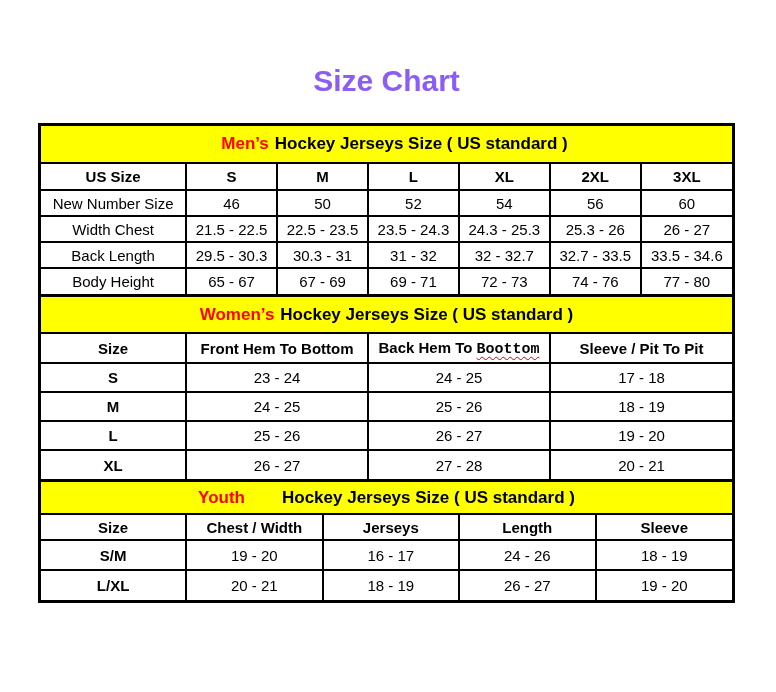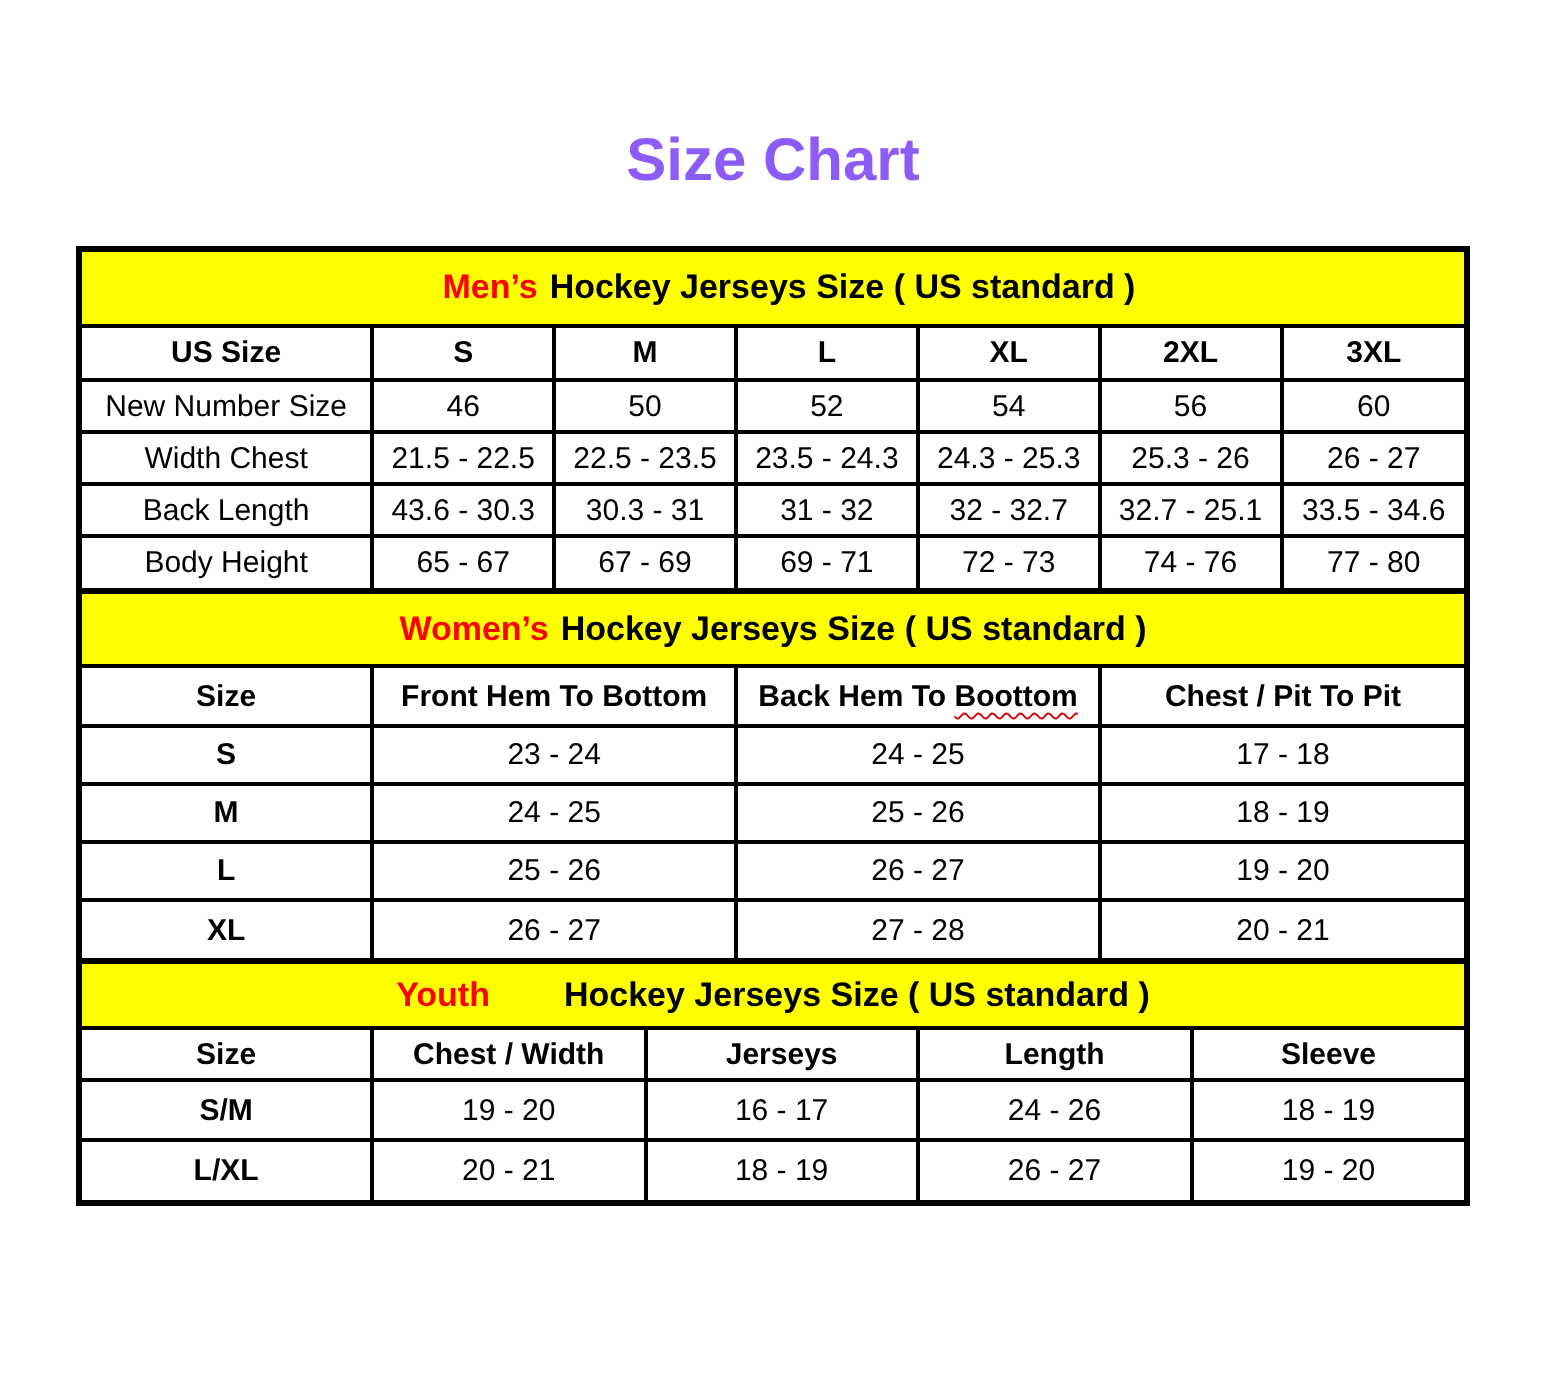--- a/index.html
+++ b/index.html
@@ -66,20 +66,21 @@
   .t-women th, .t-women td { height: 29px; }
   .t-youth tr.head th { height: 25px; }
   .t-youth tr.body th, .t-youth tr.body td { height: 30px; }
 
   .wavy {
     text-decoration-line: underline;
     text-decoration-style: wavy;
     text-decoration-color: #E00000;
     text-decoration-thickness: 1px;
     text-underline-offset: 3px;
+    font-family: Liberation Mono, monospace;
   }
 </style>
 </head>
 <body>
 
 <div class="page-title">Size Chart</div>
 
 <div class="chart-wrap">
 
   <div class="band band-mens">
@@ -119,25 +120,25 @@
       <td>Width Chest</td>
       <td>21.5 - 22.5</td>
       <td>22.5 - 23.5</td>
       <td>23.5 - 24.3</td>
       <td>24.3 - 25.3</td>
       <td>25.3 - 26</td>
       <td>26 - 27</td>
     </tr>
     <tr>
       <td>Back Length</td>
-      <td>43.6 - 30.3</td>
+      <td>29.5 - 30.3</td>
       <td>30.3 - 31</td>
       <td>31 - 32</td>
       <td>32 - 32.7</td>
-      <td>32.7 - 25.1</td>
+      <td>32.7 - 33.5</td>
       <td>33.5 - 34.6</td>
     </tr>
     <tr>
       <td>Body Height</td>
       <td>65 - 67</td>
       <td>67 - 69</td>
       <td>69 - 71</td>
       <td>72 - 73</td>
       <td>74 - 76</td>
       <td>77 - 80</td>
@@ -154,21 +155,21 @@
       <col style="width:21%">
         <col style="width:26.33%">
         <col style="width:26.33%">
         <col style="width:26.34%">
     </colgroup>
     <tbody>
         <tr class="head">
       <th>Size</th>
       <th>Front Hem To Bottom</th>
       <th><span>Back Hem To</span> <span class="wavy">Boottom</span></th>
-      <th>Chest / Pit To Pit</th>
+      <th>Sleeve / Pit To Pit</th>
     </tr>
     <tr>
       <th>S</th>
       <td>23 - 24</td>
       <td>24 - 25</td>
       <td>17 - 18</td>
     </tr>
     <tr>
       <th>M</th>
       <td>24 - 25</td>

